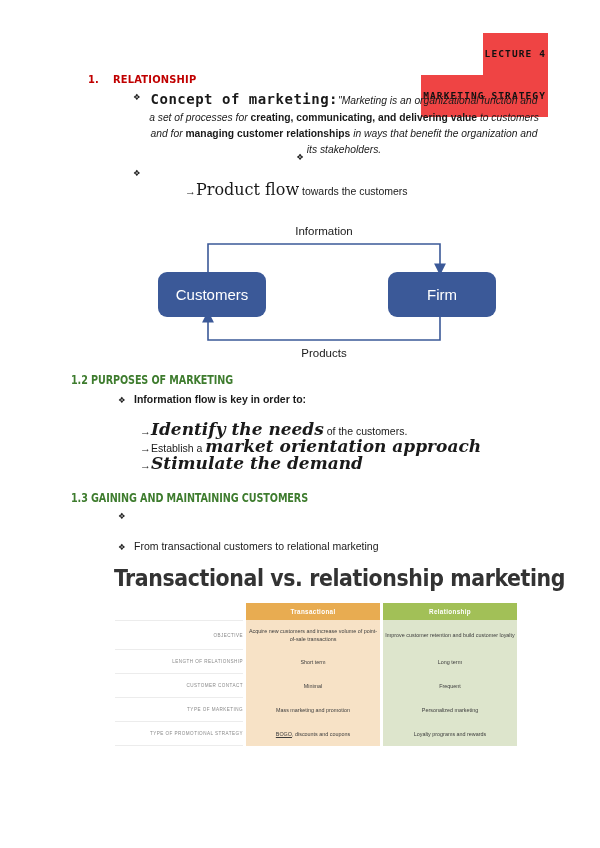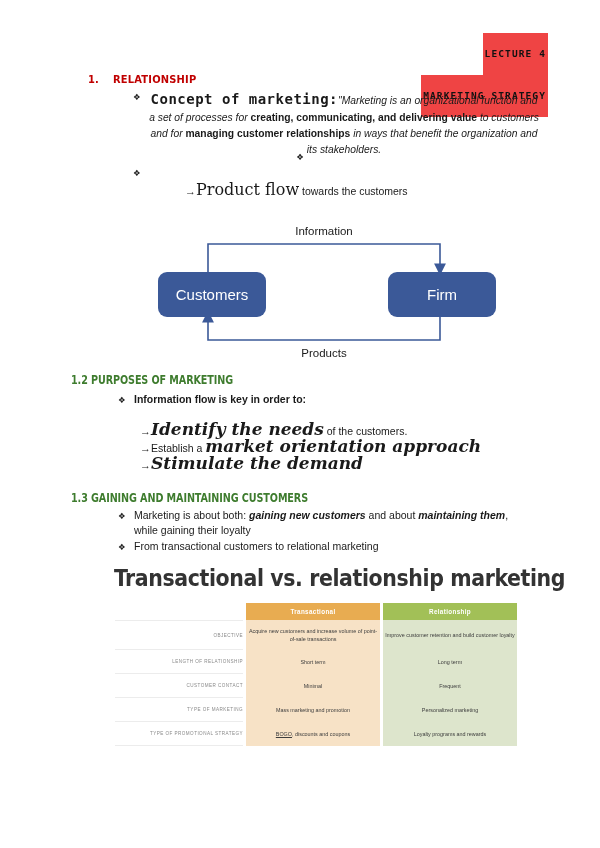--- a/index.html
+++ b/index.html
@@ -279,23 +279,20 @@
     <span class="arrow-glyph">→</span><span>Establish a </span><span class="serif-ital">market orientation approach</span>
   </div>
 
   <div class="arrow-line" style="left:140px; top:453px;text-align:right;">
     <span class="arrow-glyph">→</span><span class="serif-ital">Stimulate the demand</span>
   </div>
 
   <div class="sec-green" style="left:71px; top:491px;">1.3 GAINING AND MAINTAINING CUSTOMERS</div>
 
   <div class="bullet-mark" style="left:118px; top:512px;">❖</div>
-  <div class="body-txt" style="left:134px; top:508px; width:380px;">
-    <span>Marketing is about both: </span><span class="bold ital">gaining new customers</span><span> and about </span><span class="bold ital">maintaining them</span><span>,</span><br><span>while gaining their loyalty</span>
-  </div>
 
   <div class="bullet-mark" style="left:118px; top:543px;">❖</div>
   <div class="body-txt" style="left:134px; top:539px;">From transactional customers to relational marketing</div>
 
   <div class="info-card">
     <div class="info-title">Transactional vs. relationship marketing</div>
 
     <table class="cmp">
       <colgroup>
           <col class="c0">

